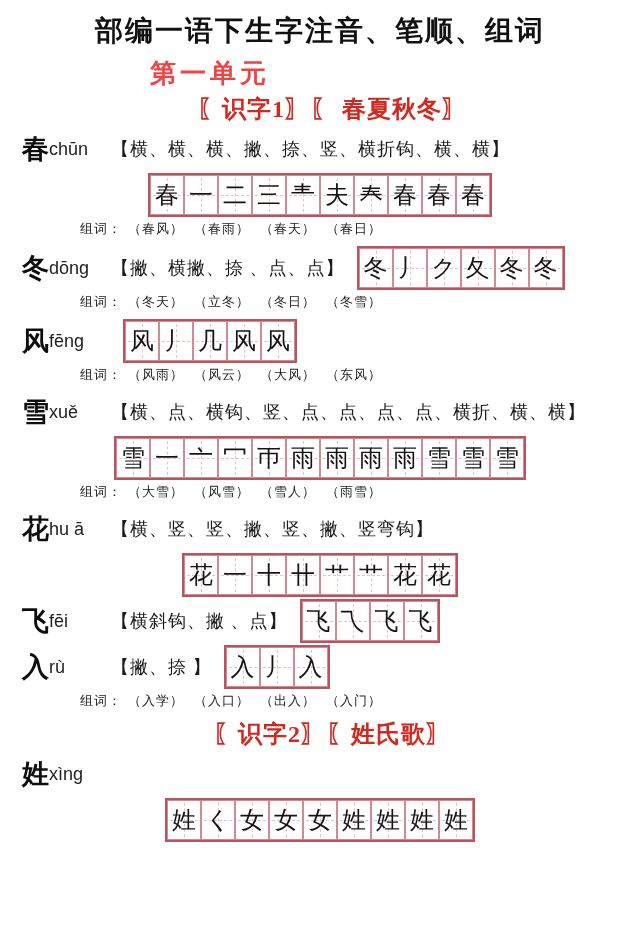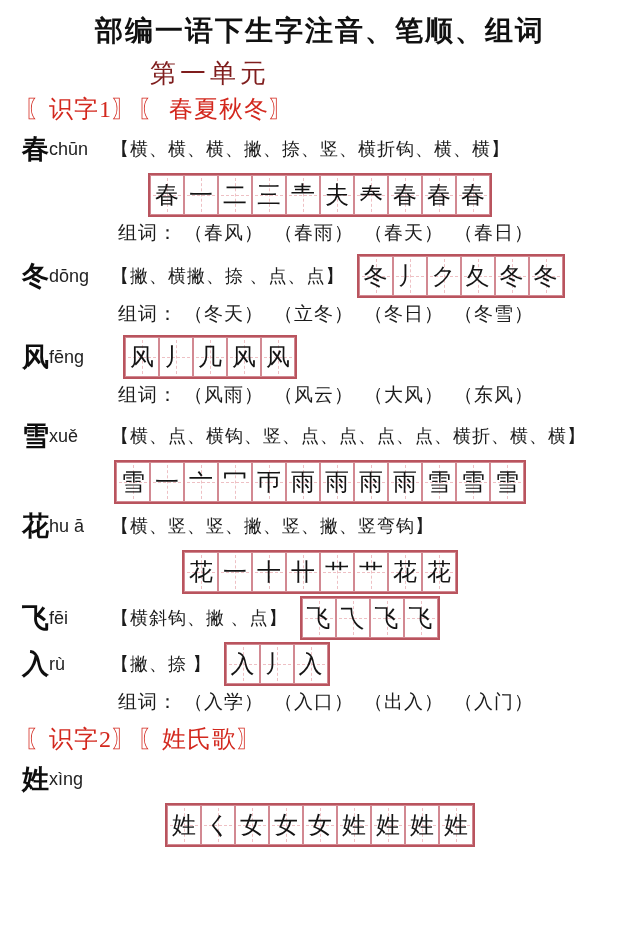--- a/index.html
+++ b/index.html
@@ -6,26 +6,26 @@
   .page{
     position:relative;width:640px;height:930px;overflow:hidden;
     background:#ffffff;box-sizing:border-box;padding-top:10px;
     font-family:"Liberation Serif", serif;color:#1c1c1c;
   }
   .title{
     text-align:center;font-size:28px;font-weight:bold;letter-spacing:2px;
     color:#111;margin:2px 0 6px 0;
   }
   .unit{
-    margin:6px 0 2px 150px;font-size:26px;font-weight:normal;
-    color:#7f1d1d;letter-spacing:4px;
+    margin:6px 0 2px 150px;font-size:26px;font-weight:bold;
+    color:#ef4444;letter-spacing:4px;
   }
   .section{
-    margin:2px 0 4px 24px;font-size:24px;font-weight:normal;
-    color:#d3281e;letter-spacing:1px;
+    margin:2px 0 4px 24px;font-size:24px;font-weight:bold;
+    color:#d3281e;letter-spacing:1px;text-align:center;
   }
   .entry{margin:0 0 2px 0;}
   .entry-head{display:flex;align-items:center;padding-left:22px;min-height:40px;}
   .hanzi{font-size:27px;font-weight:bold;color:#0e0e0e;flex:0 0 auto;}
   .pinyin{
     font-family:"Liberation Sans", sans-serif;font-size:18px;color:#222;
     min-width:62px;flex:0 0 auto;
   }
   .strokes{font-size:18px;letter-spacing:1px;flex:0 0 auto;}
   .grid{
@@ -40,21 +40,21 @@
   }
   .cell::before{
     content:"";position:absolute;left:50%;top:2px;bottom:2px;
     border-left:1px dashed #eec0c4;
   }
   .cell::after{
     content:"";position:absolute;top:50%;left:2px;right:2px;
     border-top:1px dashed #eec0c4;
   }
   .cell .glyph{position:relative;z-index:2;}
-  .words{padding-left:118px;font-size:19px;margin:3px 0 8px 0;letter-spacing:1px;}
+  .words{padding-left:80px;font-size:13px;margin:3px 0 8px 0;letter-spacing:1px;}
   .word{margin-right:10px;}
   .words-label{margin-right:6px;}
 </style>
 </head>
 <body>
 
 <div class="page">
 
   <div class="title">部编一语下生字注音、笔顺、组词</div>
   <div class="unit">第一单元</div>
@@ -199,20 +199,23 @@
         <div class="cell">
           <span class="glyph">雪</span>
         </div>
         <div class="cell">
           <span class="glyph">雪</span>
         </div>
         <div class="cell">
           <span class="glyph">雪</span>
         </div>
       </div>
+    <div class="words">
+      <span class="words-label">组词：</span><span class="word-list"><span class="word">（大雪）</span><span class="word">（风雪）</span><span class="word">（雪人）</span><span class="word">（雨雪）</span></span>
+    </div>
   </section>
 
   <section class="entry">
     <div class="entry-head">
       <span class="hanzi">花</span>
       <span class="pinyin">hu ā</span>
       <span class="strokes">【横、竖、竖、撇、竖、撇、竖弯钩】</span>
     </div>
     <div class="grid below">
         <div class="cell">

